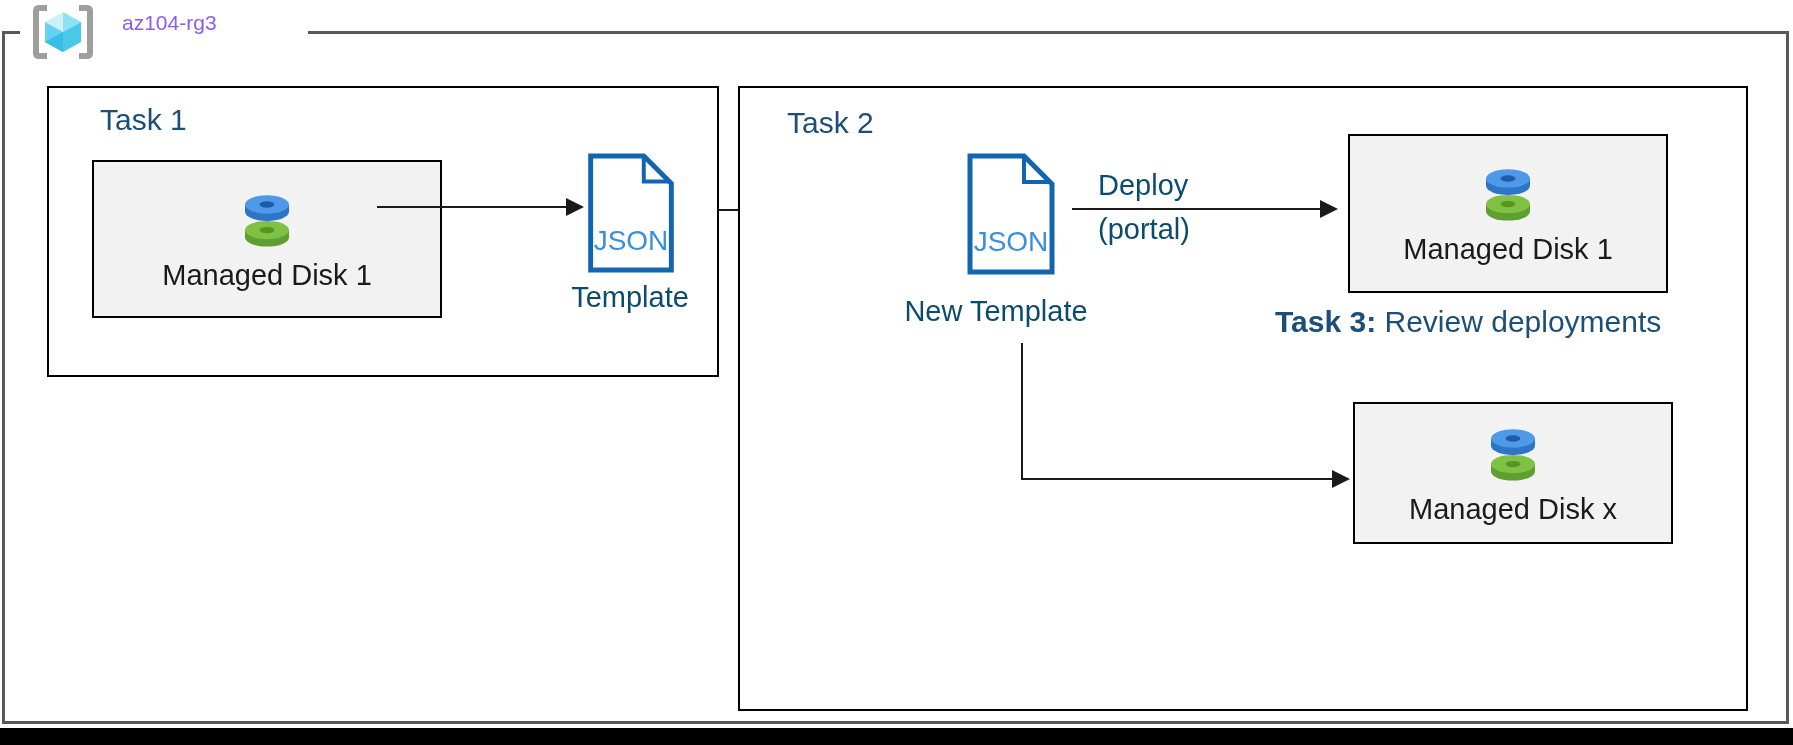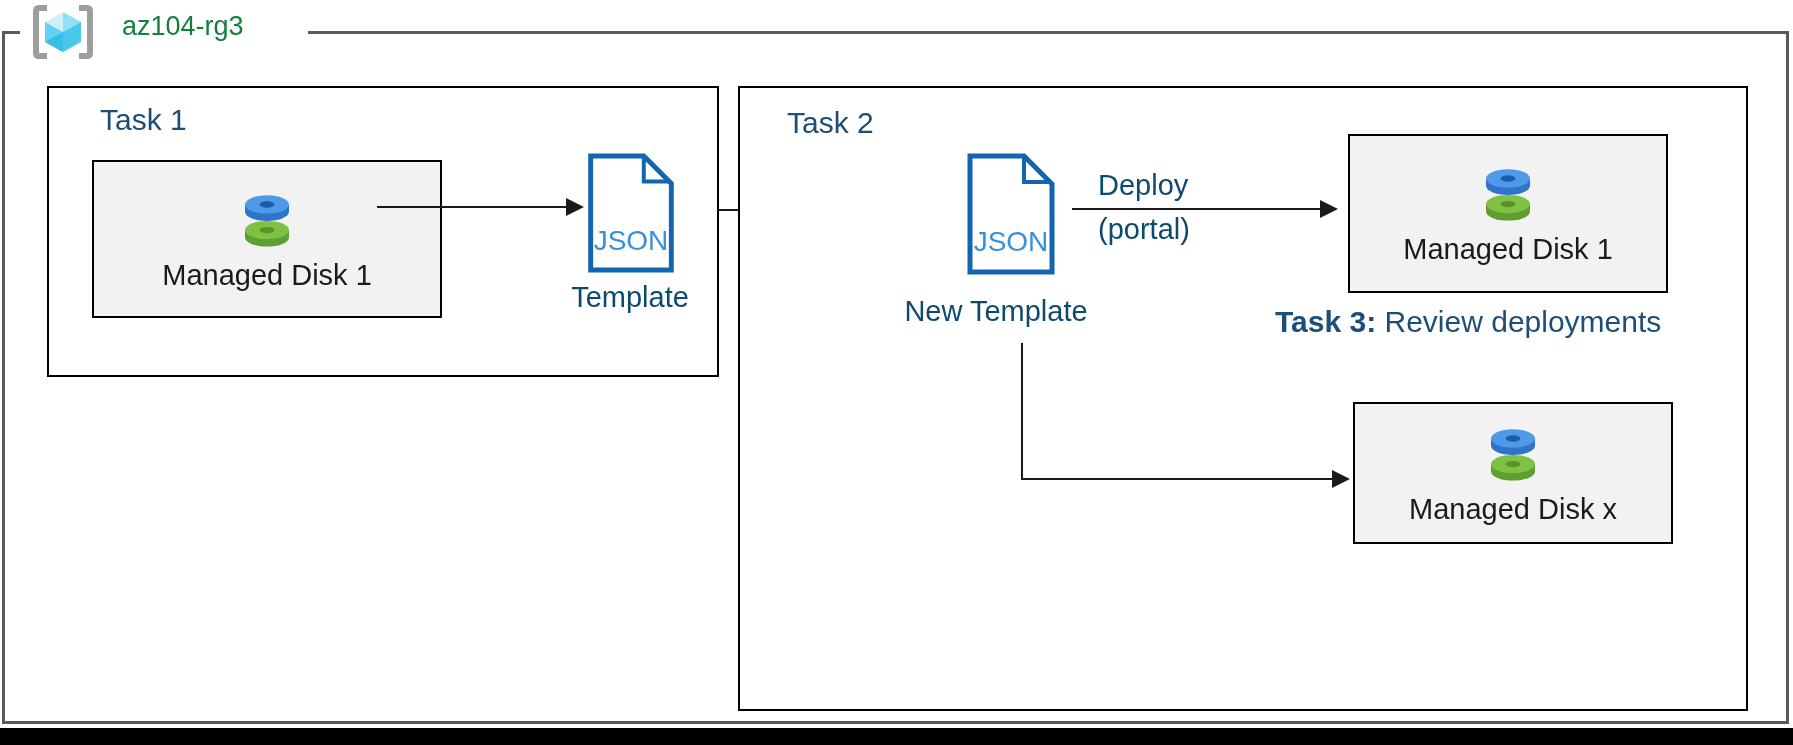--- a/index.html
+++ b/index.html
@@ -11,21 +11,21 @@
     color:#1a1a1a;
     overflow:hidden;
   }
   .abs{position:absolute;}
   
   .rg-frame{
     left:2px;top:31px;width:1787px;height:693px;
     border:3px solid #595959;box-sizing:border-box;
   }
   .legend-cover{left:20px;top:29px;width:288px;height:8px;background:#ffffff;}
-  .rg-label{left:122px;top:11px;font-size:27px;color:#15803d;}
+  .rg-label{left:122px;top:11px;font-size:21px;color:#8b5cf6;}
   
   .task-box{border:2px solid #000;box-sizing:border-box;background:#fff;}
   .task1-box{left:47px;top:86px;width:672px;height:291px;}
   .task2-box{left:738px;top:86px;width:1010px;height:625px;}
   .task-title{font-size:30px;font-weight:normal;color:#1c4e78;}
   
   .res-box{
     background:#f2f2f2;border:2px solid #000;box-sizing:border-box;
     display:flex;flex-direction:column;align-items:center;justify-content:center;
     gap:6px;

